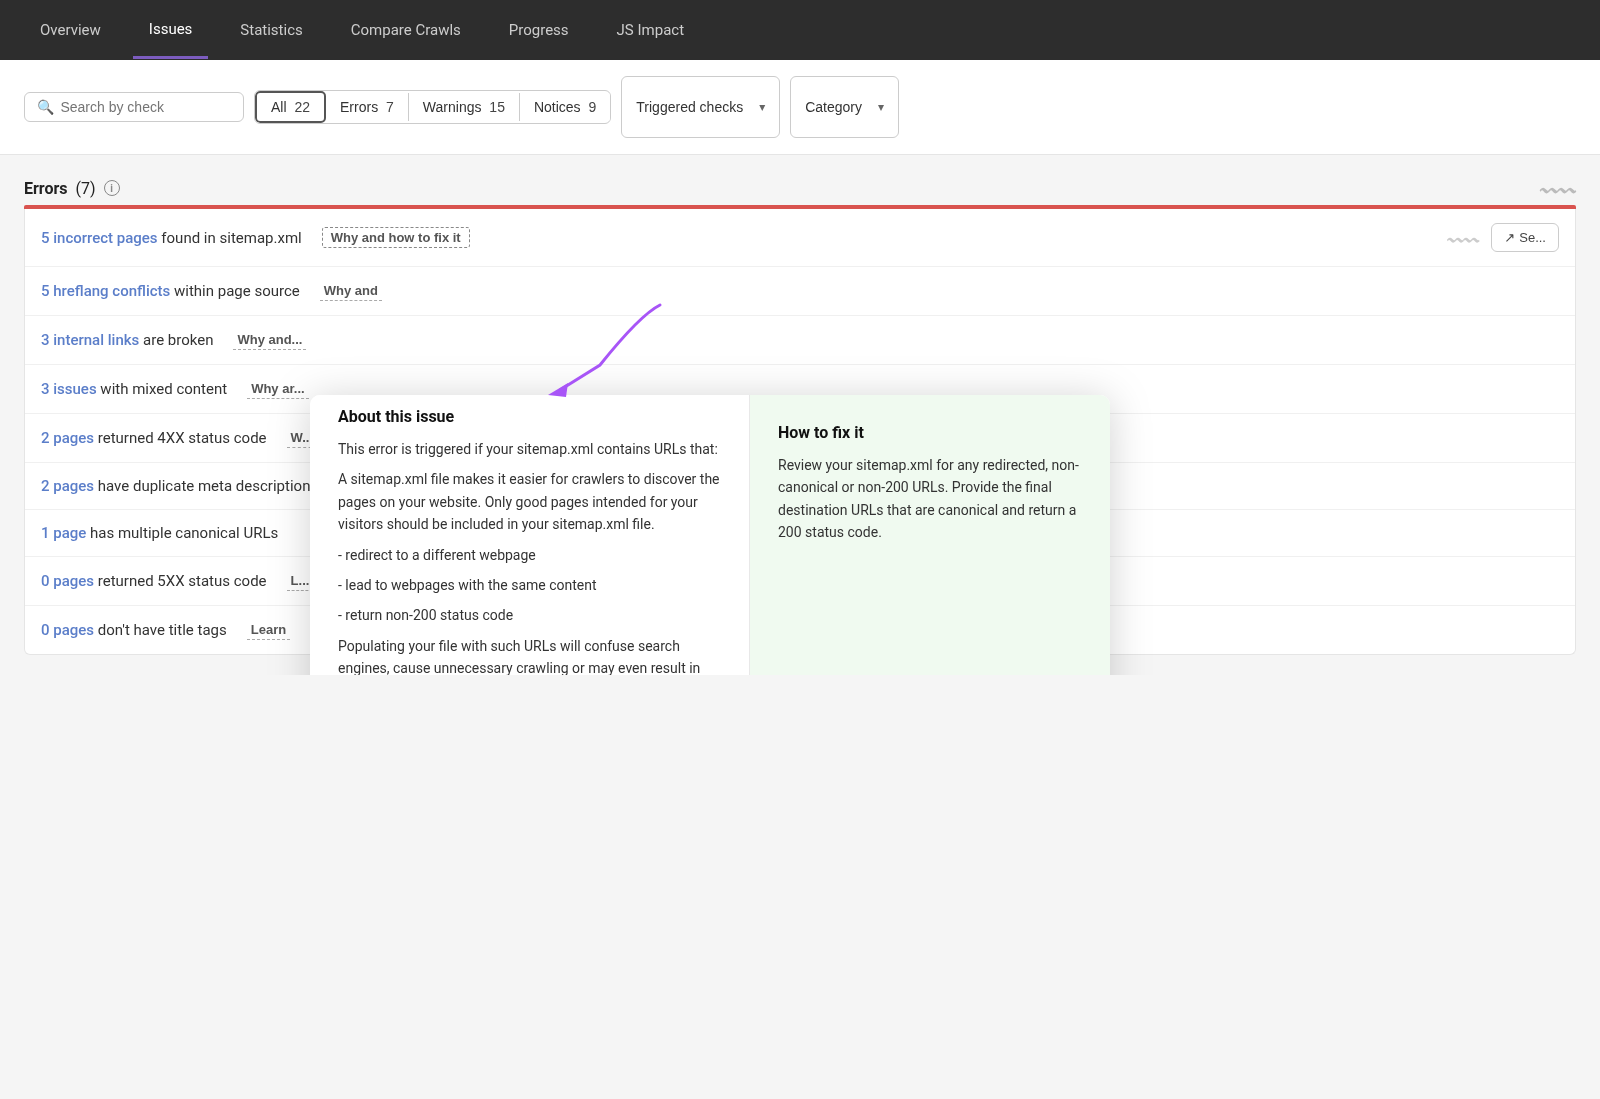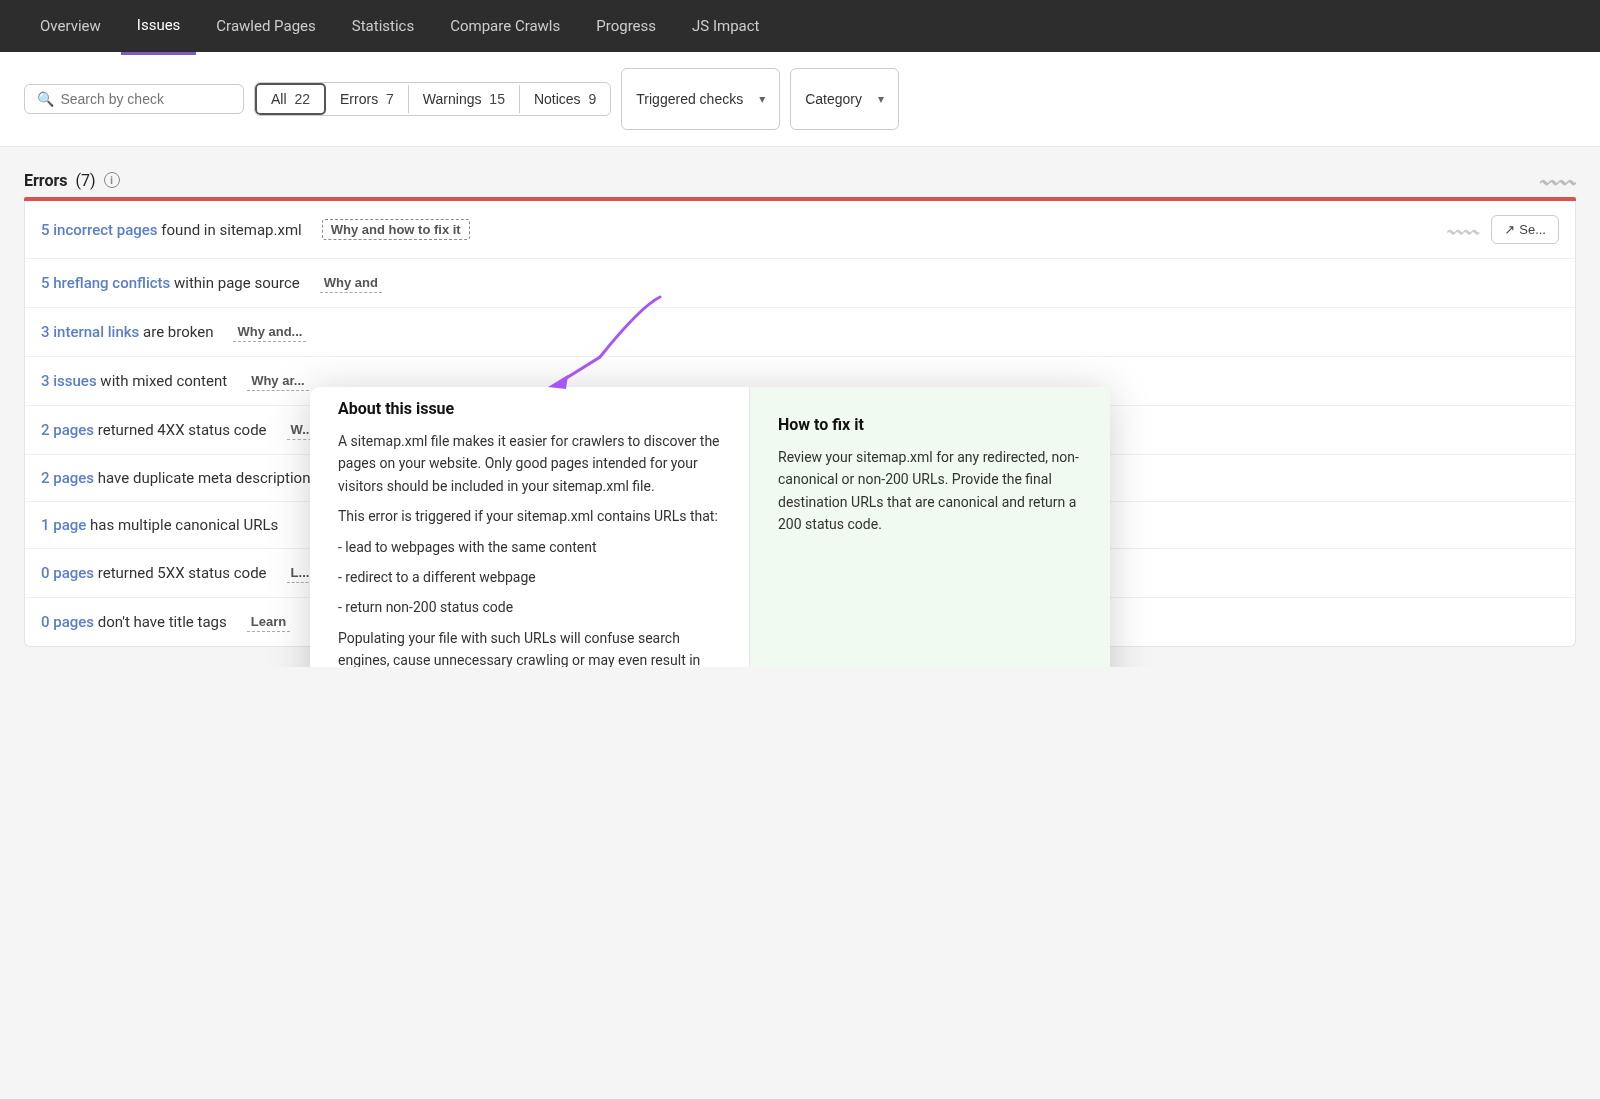--- a/index.html
+++ b/index.html
@@ -9,22 +9,22 @@
       color: #222;
       font-size: 15px;
     }
 
     
     .top-nav {
       background: #2d2d2d;
       display: flex;
       align-items: center;
       padding: 0 24px;
-      height: 52px;
-      gap: 4px;
+      height: 60px;
+      gap: 16px;
     }
     .top-nav a {
       color: #ccc;
       text-decoration: none;
       padding: 18px 16px;
       font-size: 15px;
       cursor: pointer;
       white-space: nowrap;
     }
     .top-nav a.active {
@@ -265,21 +265,20 @@
       width: 220px;
       height: 120px;
     }
   </style>
 </head>
 <body>
 
 <nav class="top-nav">
   <a>Overview</a>
   <a class="active">Issues</a>
-  <a>Crawled Pages</a>
   <a>Statistics</a>
   <a>Compare Crawls</a>
   <a>Progress</a>
   <a>JS Impact</a>
 </nav>
 
 <div class="filter-bar">
   <div class="search-box">
     <span class="search-icon-sym">🔍</span>
     <input type="text" placeholder="Search by check" style="">
@@ -412,24 +411,24 @@
       <polygon points="88,100 108,88 106,102" fill="#a855f7"></polygon>
     </svg>
   </div>
 
   <div class="popup-overlay">
     <div class="popup-panel">
 
       <div class="popup-left">
         <div class="popup-section-title">About this issue</div>
         <div class="popup-body">
+          <p>This error is triggered if your sitemap.xml contains URLs that:</p>
           <p>A sitemap.xml file makes it easier for crawlers to discover the pages on your website. Only good pages intended for your visitors should be included in your sitemap.xml file.</p>
-          <p>This error is triggered if your sitemap.xml contains URLs that:</p>
+          <p>- redirect to a different webpage</p>
           <p>- lead to webpages with the same content</p>
-          <p>- redirect to a different webpage</p>
           <p>- return non-200 status code</p>
           <p>Populating your file with such URLs will confuse search engines, cause unnecessary crawling or may even result in your sitemap being rejected.</p>
         </div>
         <div class="popup-category">
           <strong>Category:</strong>
           <span>Crawlability</span>
         </div>
       </div>
 
       <div class="popup-right">

